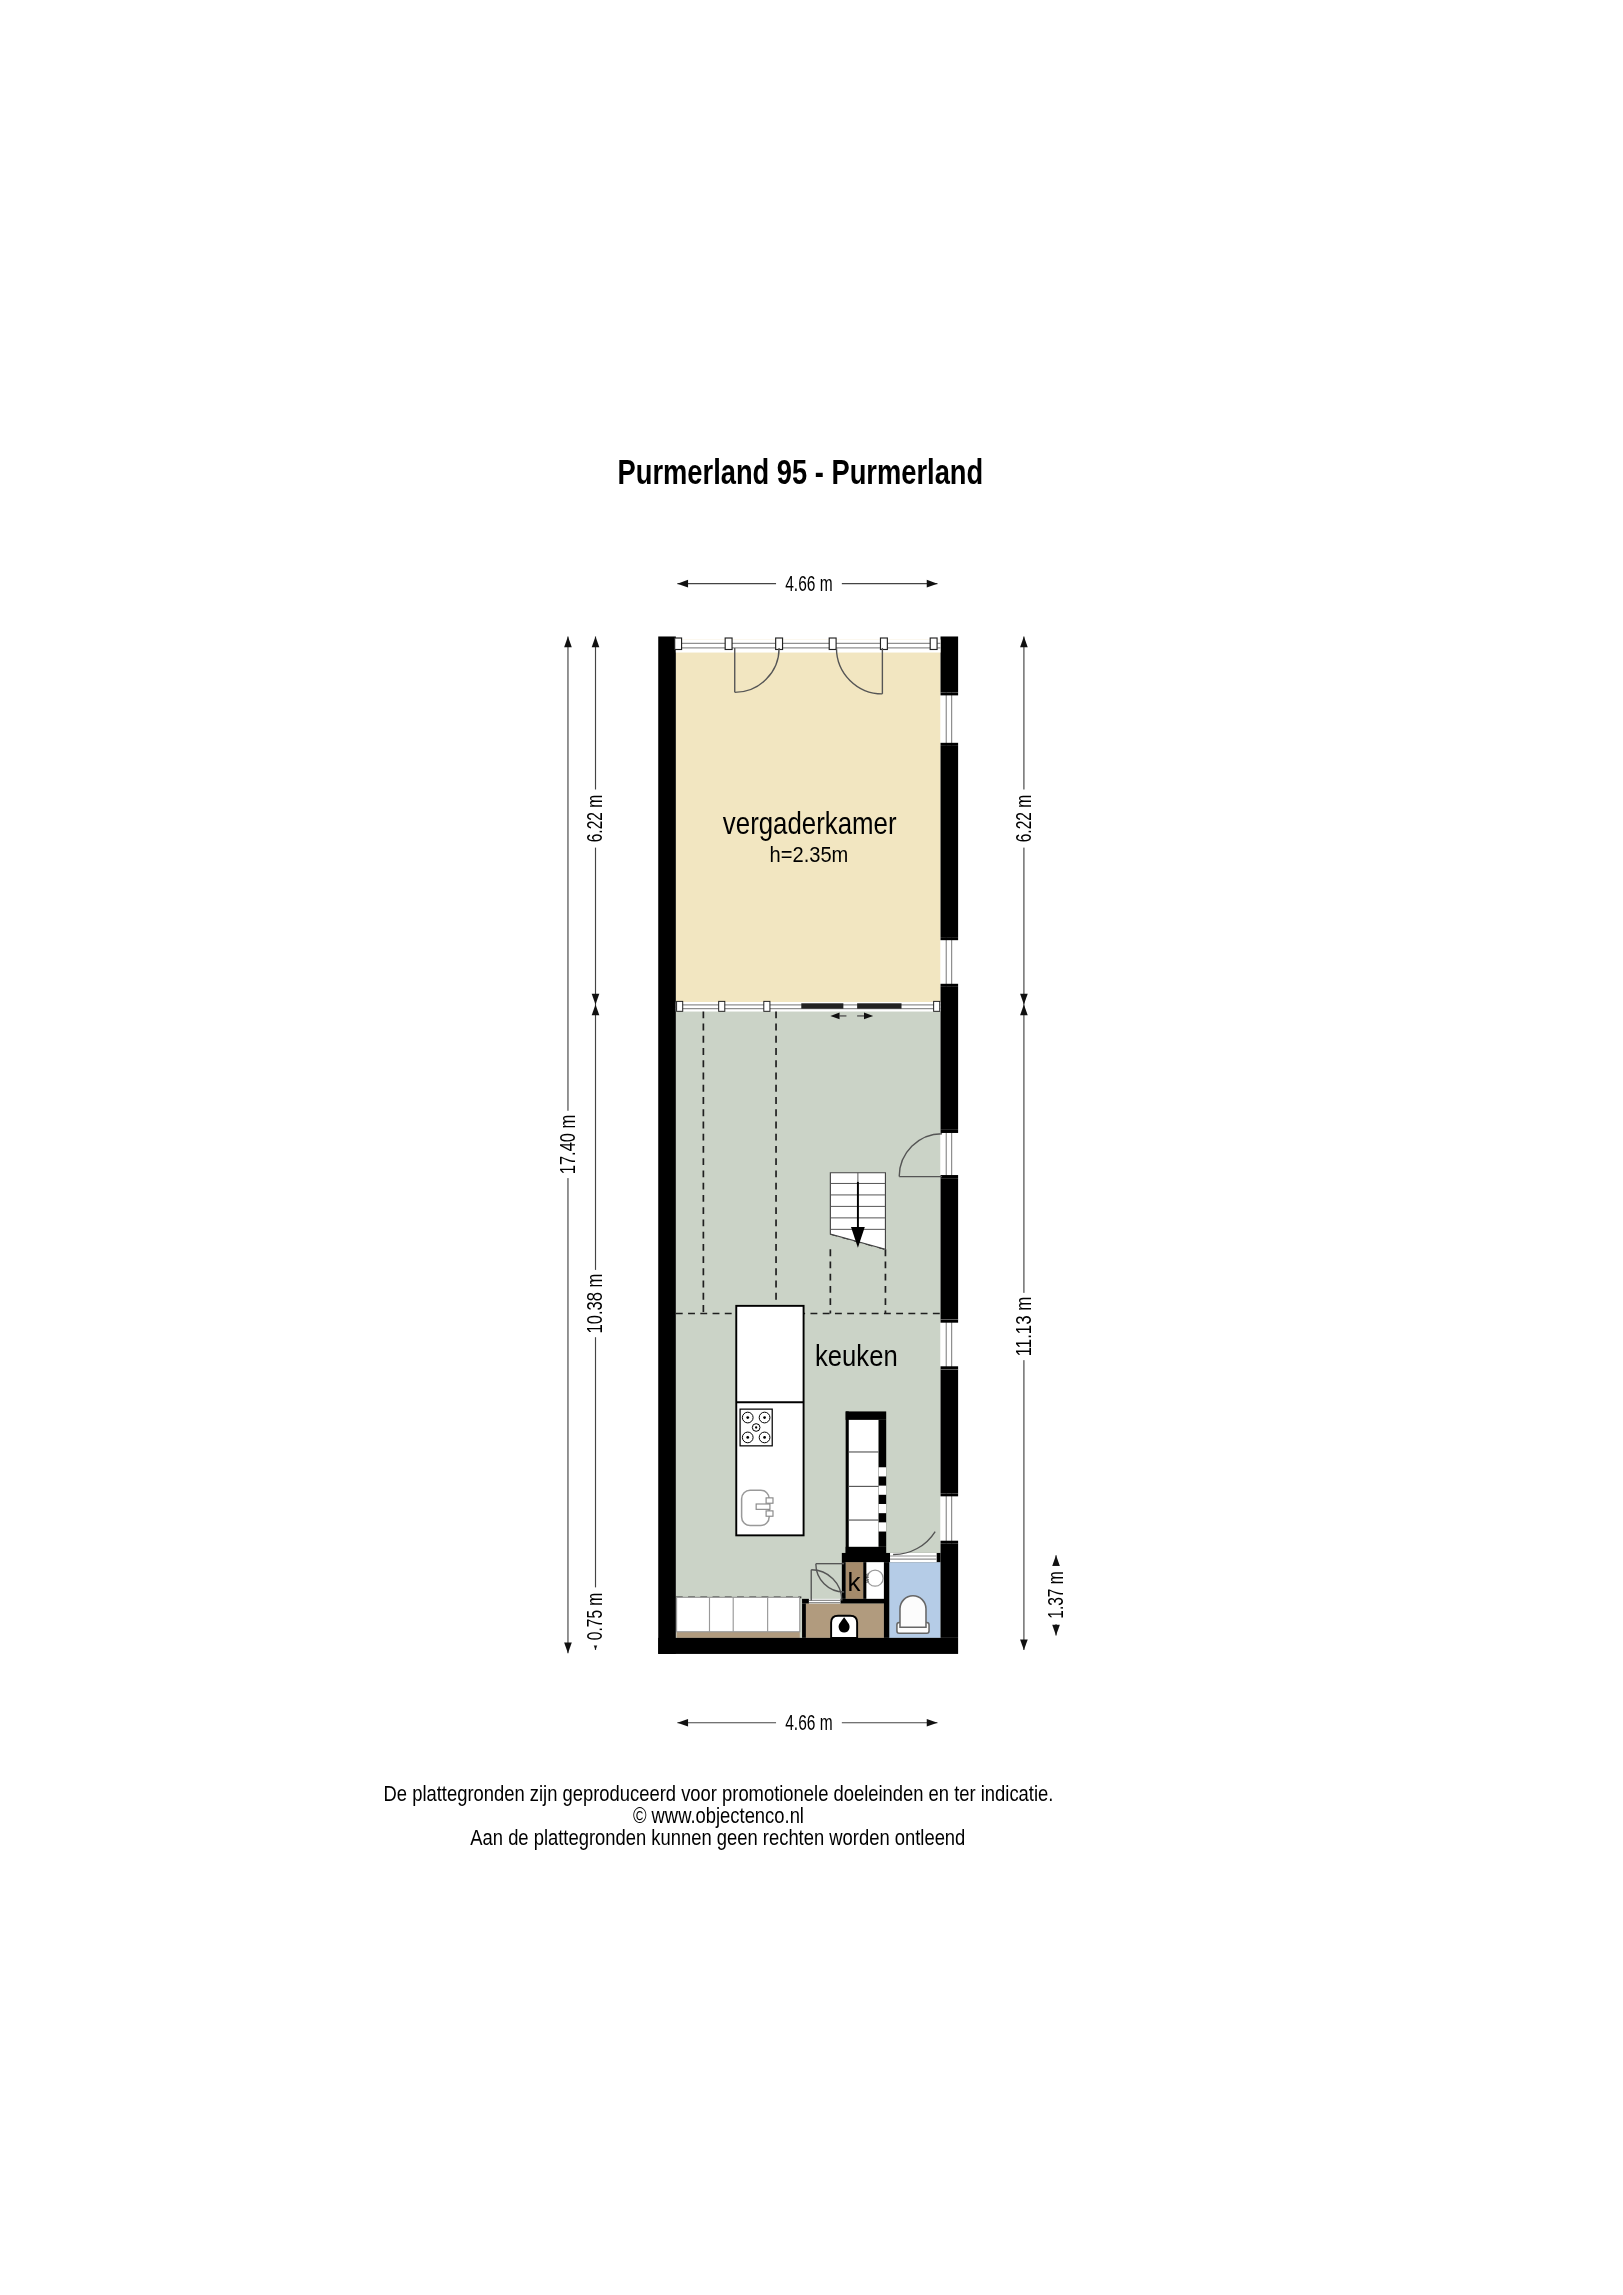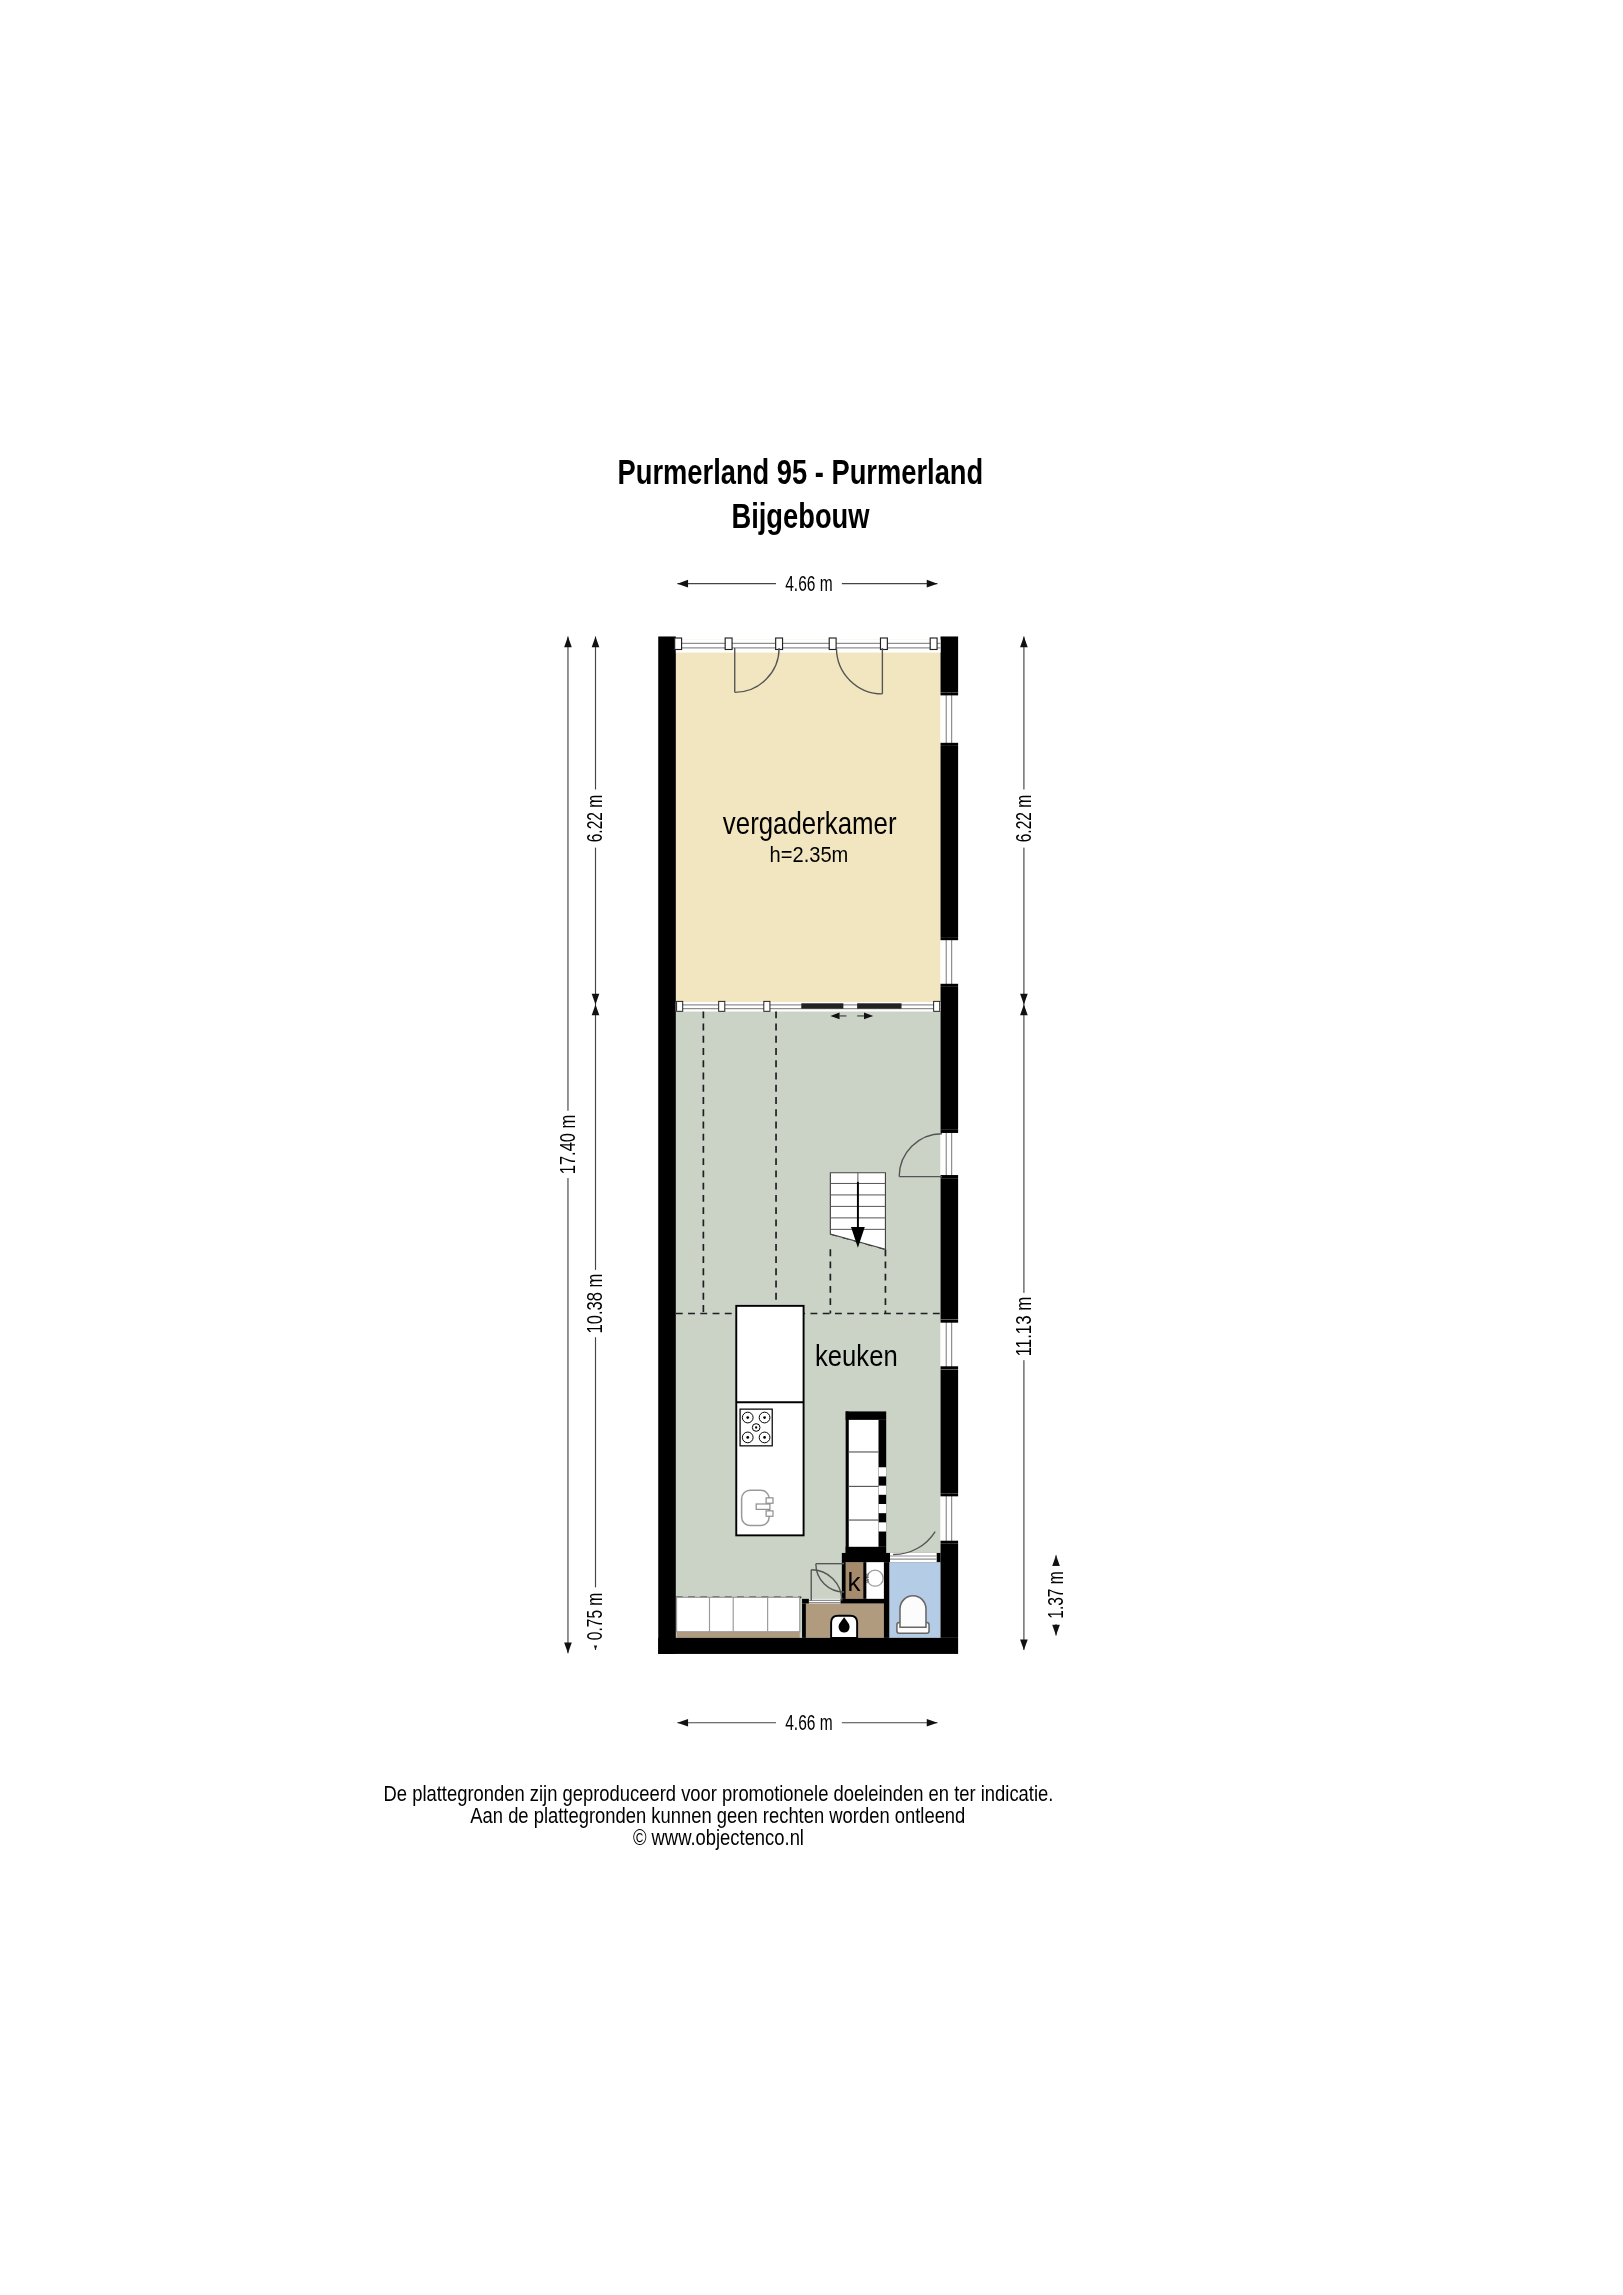--- a/index.html
+++ b/index.html
@@ -27,21 +27,20 @@
   .dimarrow{fill:#111;stroke:none;}
   .lblbg{fill:#fff;}
 </style>
 </head>
 <body>
 
 <div class="page">
 
   <div class="title-block">
     <div><span class="squeeze">Purmerland 95 - Purmerland</span></div>
-    <div><span class="squeeze">Bijgebouw</span></div>
   </div>
 
   <svg width="1624" height="2295" viewBox="0 0 2122 3000">
 
     <g>
       <rect x="883" y="836" width="346" height="474" fill="#f2e6c1"></rect>
       <rect x="883" y="1322" width="346" height="819" fill="#cbd3c7"></rect>
       <rect x="1105" y="2042" width="23" height="48" fill="#a58b6b"></rect>
       <rect x="1132" y="2042" width="23" height="48" fill="#ffffff"></rect>
       <rect x="1162" y="2042" width="67" height="99" fill="#b5cce7"></rect>
@@ -334,18 +333,18 @@
     </g>
 
     <text class="roomlbl-big" x="1058" y="1090" text-anchor="middle" textLength="227" lengthAdjust="spacingAndGlyphs">vergaderkamer</text>
     <text class="roomlbl-mid" x="1057" y="1127" text-anchor="middle" textLength="103" lengthAdjust="spacingAndGlyphs">h=2.35m</text>
     <text class="roomlbl-k" x="1119" y="1786" text-anchor="middle" textLength="108" lengthAdjust="spacingAndGlyphs">keuken</text>
     <text class="roomlbl-sm" x="1116" y="2080" text-anchor="middle">k</text>
   </svg>
 
   <div class="footer-block">
     <div><span class="squeeze">De plattegronden zijn geproduceerd voor promotionele doeleinden en ter indicatie.</span></div>
+    <div><span class="squeeze">© www.objectenco.nl</span></div>
     <div><span class="squeeze">Aan de plattegronden kunnen geen rechten worden ontleend</span></div>
-    <div><span class="squeeze">© www.objectenco.nl</span></div>
   </div>
 
 </div>
 
 
 </body></html>

